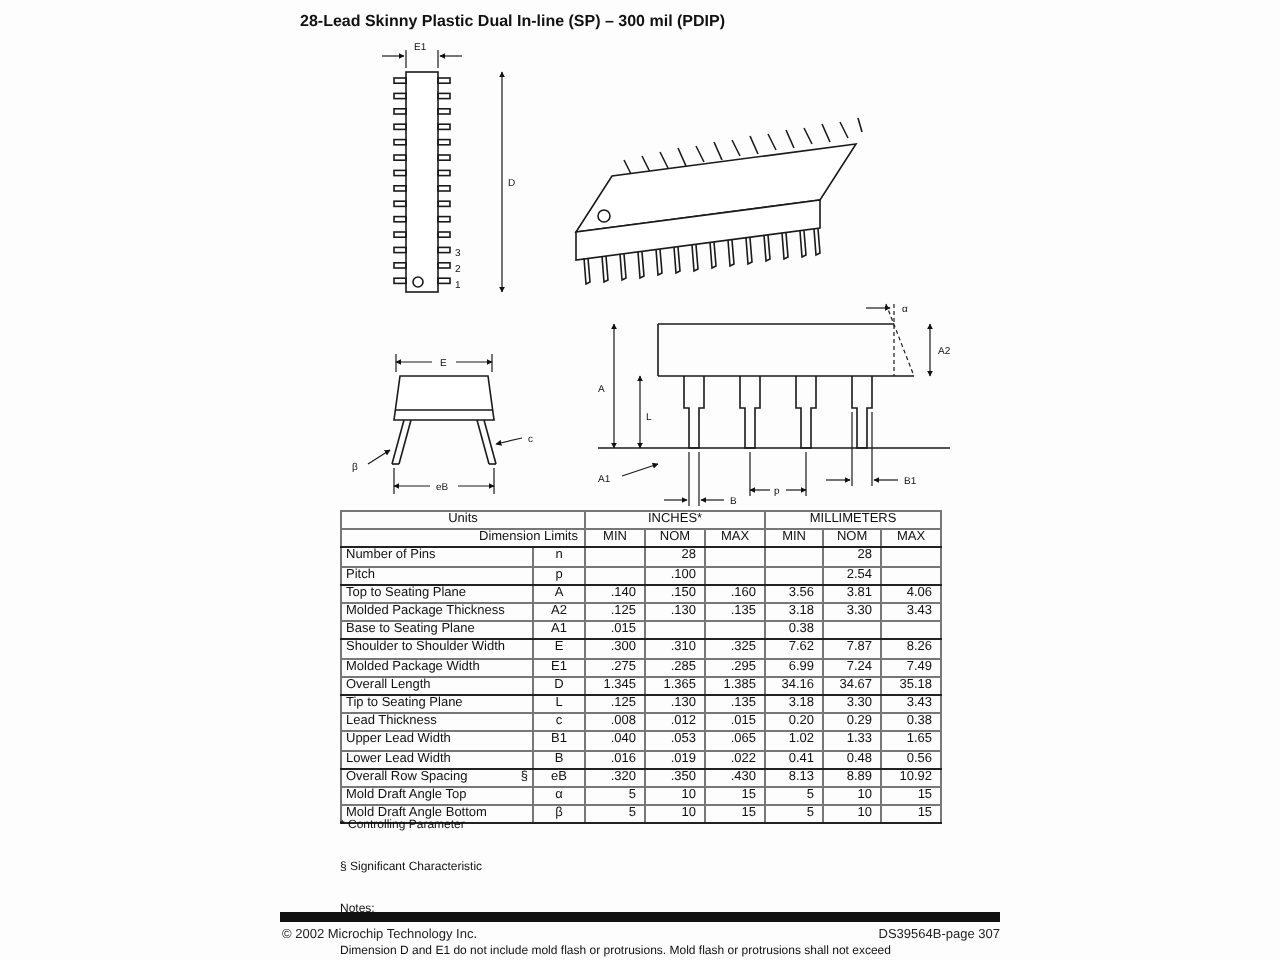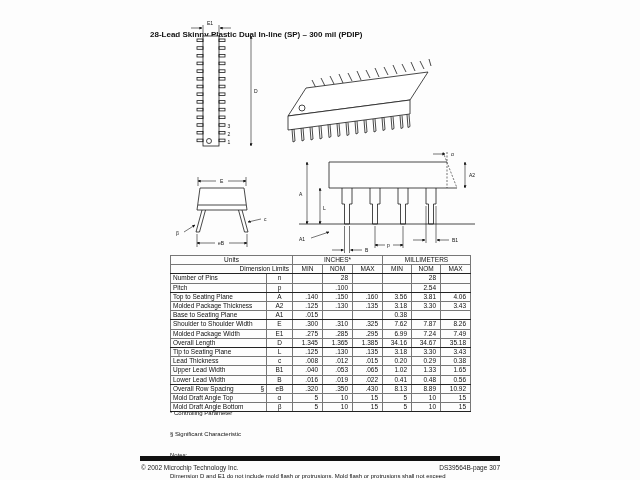--- a/index.html
+++ b/index.html
@@ -1,19 +1,19 @@
 <!DOCTYPE html>
 <html><head>
 <meta charset="utf-8">
 <style>
   html,body{margin:0;padding:0;background:#fff;}
   #canvas{position:relative;width:640px;height:480px;background:#fdfdfd;overflow:hidden;
           font-family:"Liberation Sans",sans-serif;color:#111;}
   .abs{position:absolute;}
-  #title{left:150px;top:6px;font-size:8px;font-weight:bold;white-space:nowrap;margin-top:24px;}
+  #title{left:150px;top:6px;font-size:8px;font-weight:bold;white-space:nowrap;}
   svg text{font-family:"Liberation Sans",sans-serif;font-size:5px;fill:#111;}
   svg .ln{stroke:#1a1a1a;stroke-width:0.8;fill:none;}
   svg .fw{stroke:#1a1a1a;stroke-width:0.8;fill:#fff;}
   svg .dim{stroke:#1a1a1a;stroke-width:0.6;fill:none;}
   svg .dsh{stroke:#1a1a1a;stroke-width:0.6;fill:none;stroke-dasharray:2 1.5;}
   
   #dimtable{left:170px;top:255px;}
   table{border-collapse:collapse;width:300px;table-layout:fixed;font-size:6.5px;border:1px solid #333;}
   td,th{border:0.5px solid #777;padding:0 2px;height:8.2px;line-height:8.2px;font-weight:normal;
         overflow:hidden;white-space:nowrap;}

